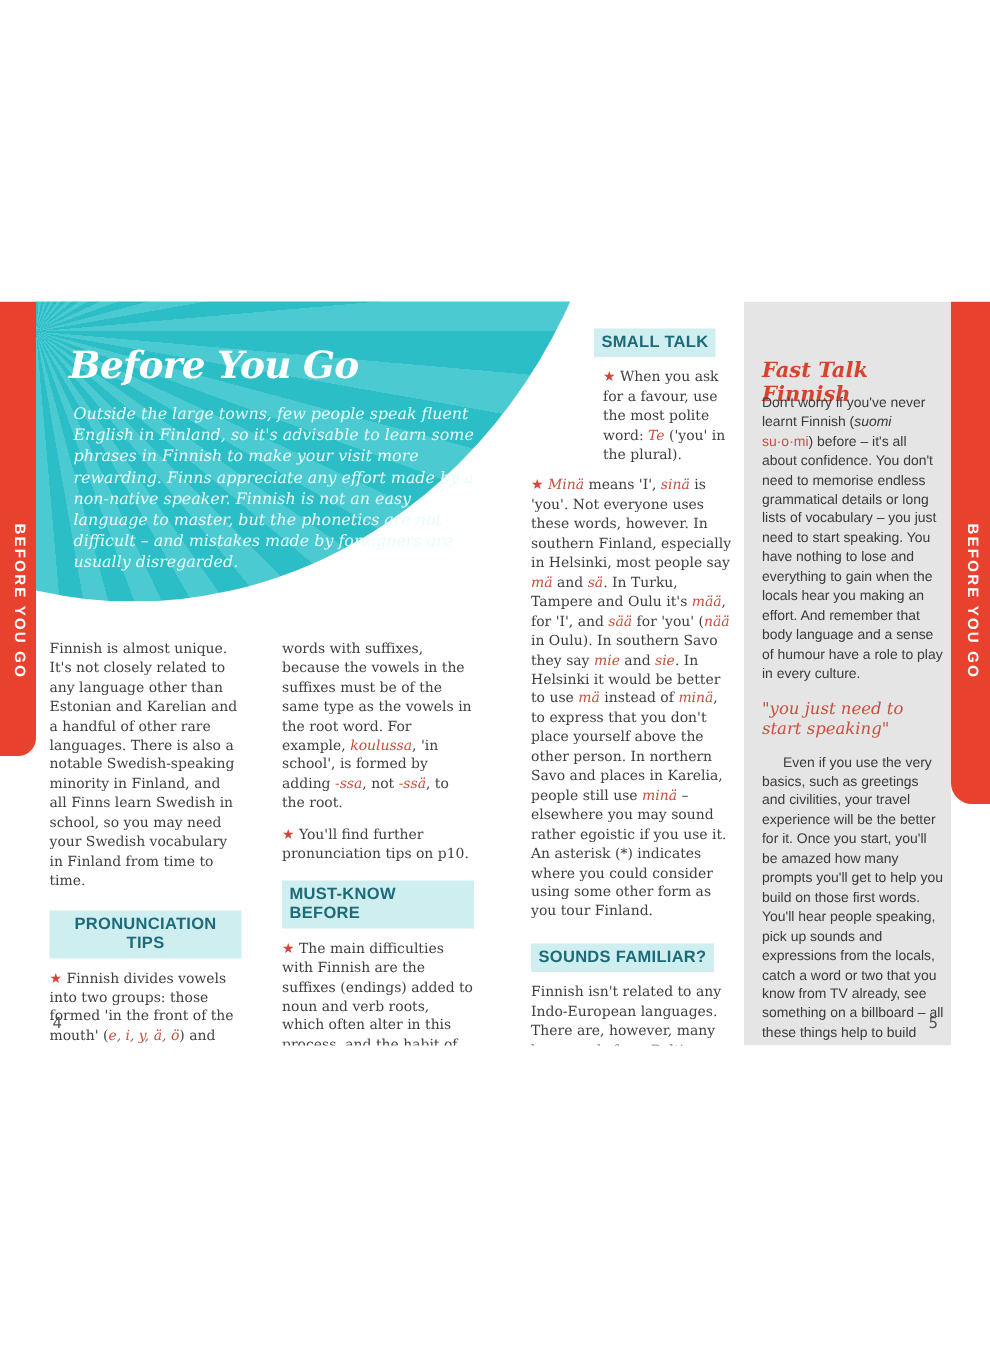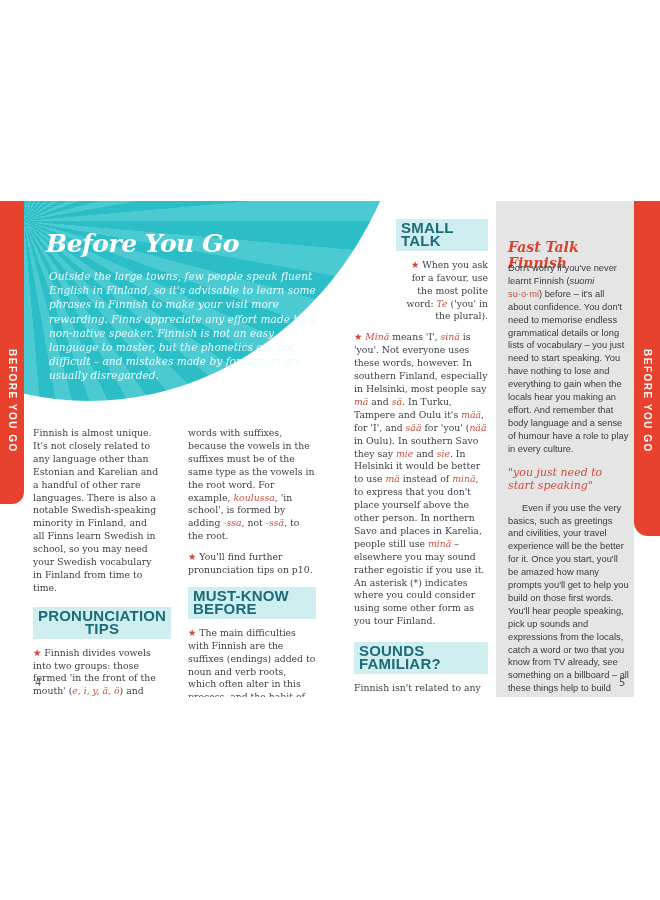--- a/index.html
+++ b/index.html
@@ -21,21 +21,21 @@
     .banner-shape { position: absolute; left: -260px; top: -520px; width: 650px; height: 720px; border-radius: 50%;
       background: repeating-conic-gradient(from 0deg at 40% 75%, #2bbec7 0deg 5deg, #4ccad1 5deg 10deg); }
     .banner-title { position: absolute; left: 22px; top: 28px; font-family: "DejaVu Serif", serif; font-style: italic; font-weight: bold; font-size: 25px; color: #fff; letter-spacing: -0.5px; }
     .banner-intro { position: absolute; left: 25px; top: 68px; width: 268px; font-family: "DejaVu Serif", serif; font-style: italic; font-size: 10.6px; line-height: 14.2px; color: #e9fbfc; }
 
     .col { position: absolute; font-size: 9.3px; line-height: 12.9px; color: #3f3f3f; }
     .col p { margin-bottom: 8px; }
     .col .red { color: #c8503e; font-style: italic; }
     .star { color: #d2463a; font-style: normal; }
 
-    .heading { display: inline-block; background: #cfeef0; color: #1d6b78; font-family: "Liberation Sans", sans-serif; font-weight: bold; font-size: 15px; padding: 3px 5px; letter-spacing: 0.2px; margin-bottom: 8px; }
+    .heading { display: inline-block; background: #cfeef0; color: #1d6b78; font-family: "Liberation Sans", sans-serif; font-weight: bold; font-size: 11px; padding: 3px 5px; letter-spacing: 0.2px; margin-bottom: 8px; }
 
     .col-1 { left: 33px; top: 226px; width: 128px; }
     .col-2 { left: 188px; top: 226px; width: 128px; }
     .col-3 { left: 354px; top: 18px; width: 134px; }
 
     .page-num { position: absolute; font-size: 10px; color: #555; font-family: "DejaVu Sans", sans-serif; }
     .page-4 { left: 35px; top: 476px; }
     .page-5 { left: 619px; top: 476px; }
 
     
@@ -88,21 +88,21 @@
       <span>The main difficulties with Finnish are the suffixes (endings) added to noun and verb roots, which often alter in this process, and the habit of constructing long words by putting several small words together.</span>
     </p>
   </div>
 
   <div class="page-num page-4">4</div>
 
   <div class="col col-3">
     <div style="margin-left:42px;">
       <span class="heading">SMALL TALK</span>
     </div>
-    <p style="padding-left:48px;text-align:right;">
+    <p style="padding-left:48px;">
       <span class="star">★</span>
       <span>When you ask for a favour, use the most polite word: </span><span class="red">Te</span><span> ('you' in the plural).</span>
     </p>
     <p style="padding-left:0;">
       <span class="star">★</span>
       <span class="red">Minä</span><span> means 'I', </span><span class="red">sinä</span><span> is 'you'. Not everyone uses these words, however. In southern Finland, especially in Helsinki, most people say </span><span class="red">mä</span><span> and </span><span class="red">sä</span><span>. In Turku, Tampere and Oulu it's </span><span class="red">mää</span><span>, for 'I', and </span><span class="red">sää</span><span> for 'you' (</span><span class="red">nää</span><span> in Oulu). In southern Savo they say </span><span class="red">mie</span><span> and </span><span class="red">sie</span><span>. In Helsinki it would be better to use </span><span class="red">mä</span><span> instead of </span><span class="red">minä</span><span>, to express that you don't place yourself above the other person. In northern Savo and places in Karelia, people still use </span><span class="red">minä</span><span> – elsewhere you may sound rather egoistic if you use it. An asterisk (*) indicates where you could consider using some other form as you tour Finland.</span>
     </p>
     <div style="margin-top:14px;">
       <span class="heading">SOUNDS FAMILIAR?</span>
     </div>

